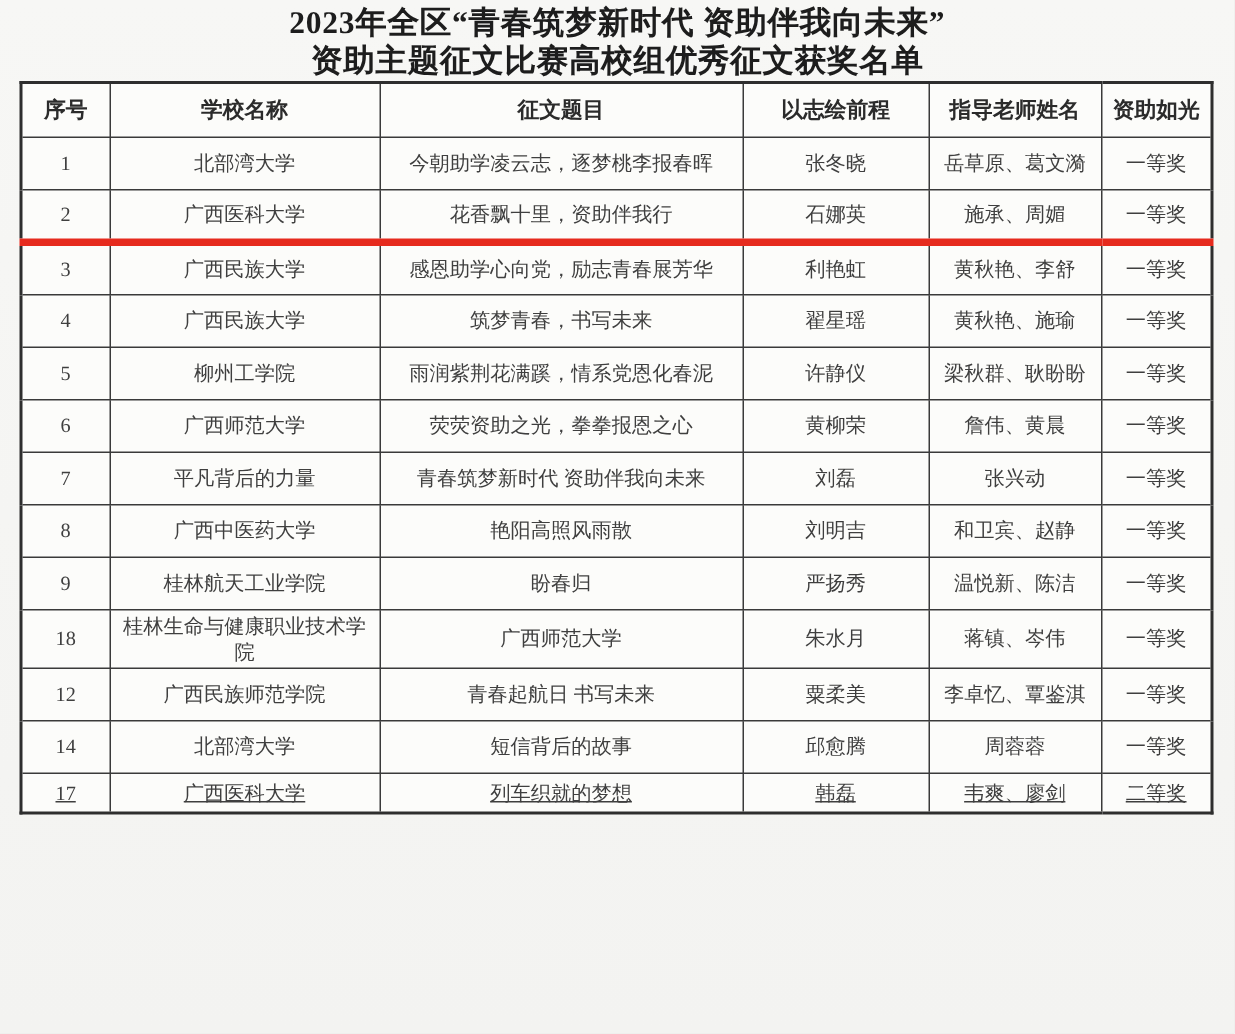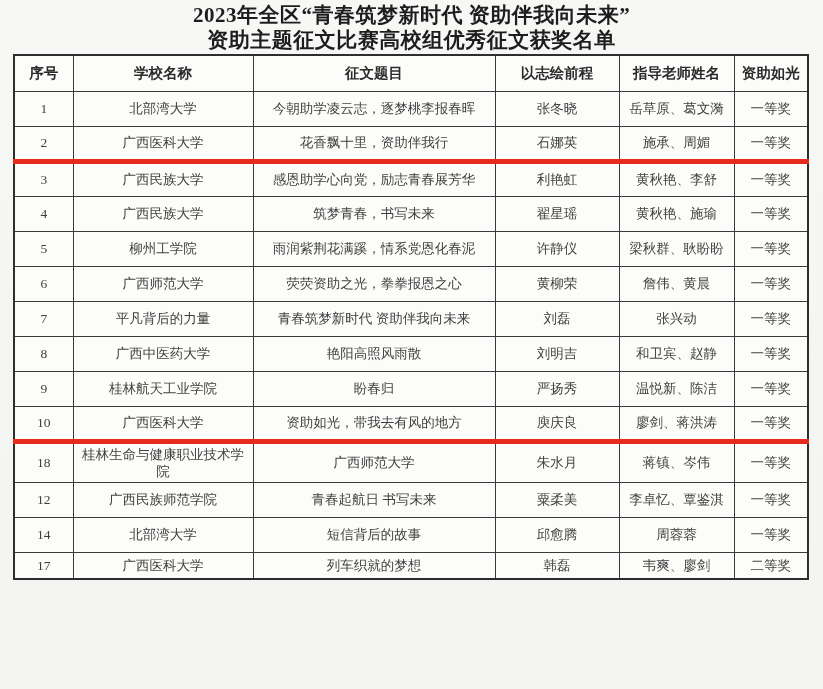--- a/index.html
+++ b/index.html
@@ -50,21 +50,21 @@
   .award-table thead th {
     height: 36px;
     font-size: 14.5px;
     font-weight: bold;
     color: #2b2b2b;
     border-top: 2px solid #2e2e2e;
   }
   .award-table td { height: 35px; font-size: 13.5px; line-height: 17px; }
   .award-table tr > *:first-child { border-left: 2px solid #2e2e2e; }
   .award-table tr > *:last-child  { border-right: 2px solid #2e2e2e; }
-  .award-table tbody tr:last-child td { height: 27px; border-bottom: 2px solid #2e2e2e; }
+  .award-table tbody tr:last-child td { height: 27px; border-bottom: 2px solid #2e2e2e; text-decoration: underline; }
 
   
   col.c-no      { width: 59px; }
   col.c-school  { width: 180px; }
   col.c-essay   { width: 242px; }
   col.c-author  { width: 124px; }
   col.c-advisor { width: 115px; }
   col.c-rank    { width: 74px; }
 
   
@@ -166,28 +166,20 @@
       <td>一等奖</td>
     </tr>
         <tr>
       <td>9</td>
       <td>桂林航天工业学院</td>
       <td>盼春归</td>
       <td>严扬秀</td>
       <td>温悦新、陈洁</td>
       <td>一等奖</td>
     </tr>
-        <tr class="red-underline">
-      <td>10</td>
-      <td>广西医科大学</td>
-      <td>资助如光，带我去有风的地方</td>
-      <td>庾庆良</td>
-      <td>廖剑、蒋洪涛</td>
-      <td>一等奖</td>
-    </tr>
         <tr>
       <td>18</td>
       <td>桂林生命与健康职业技术学院</td>
       <td>广西师范大学</td>
       <td>朱水月</td>
       <td>蒋镇、岑伟</td>
       <td>一等奖</td>
     </tr>
         <tr>
       <td>12</td>

